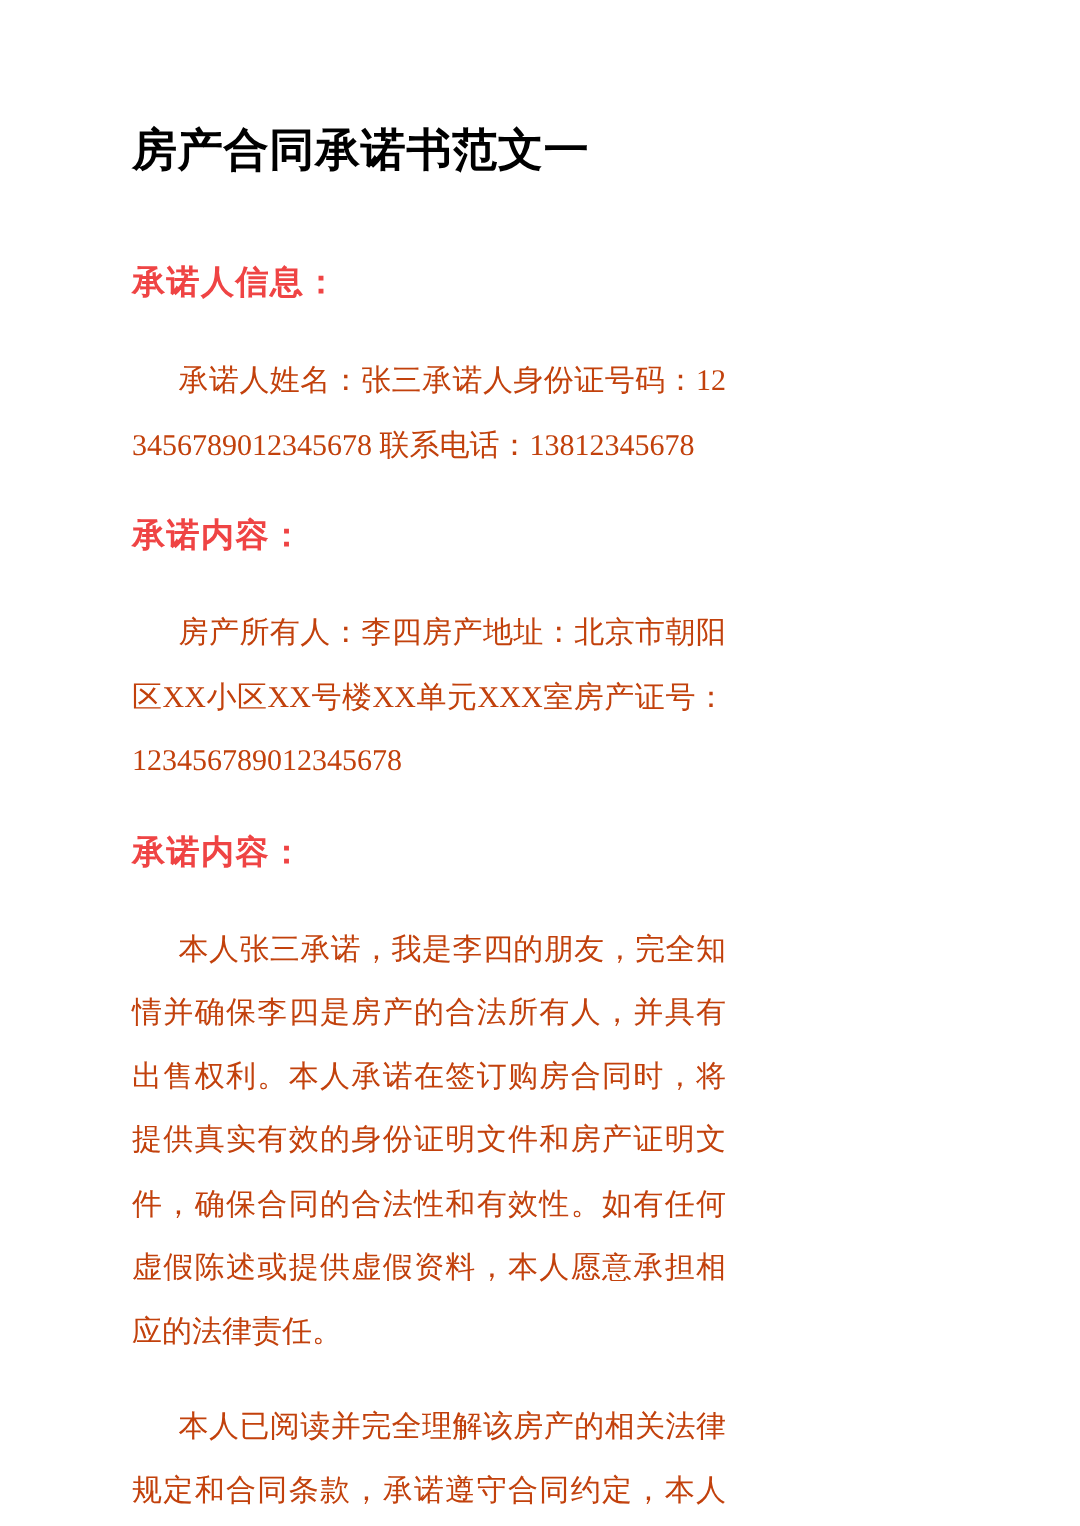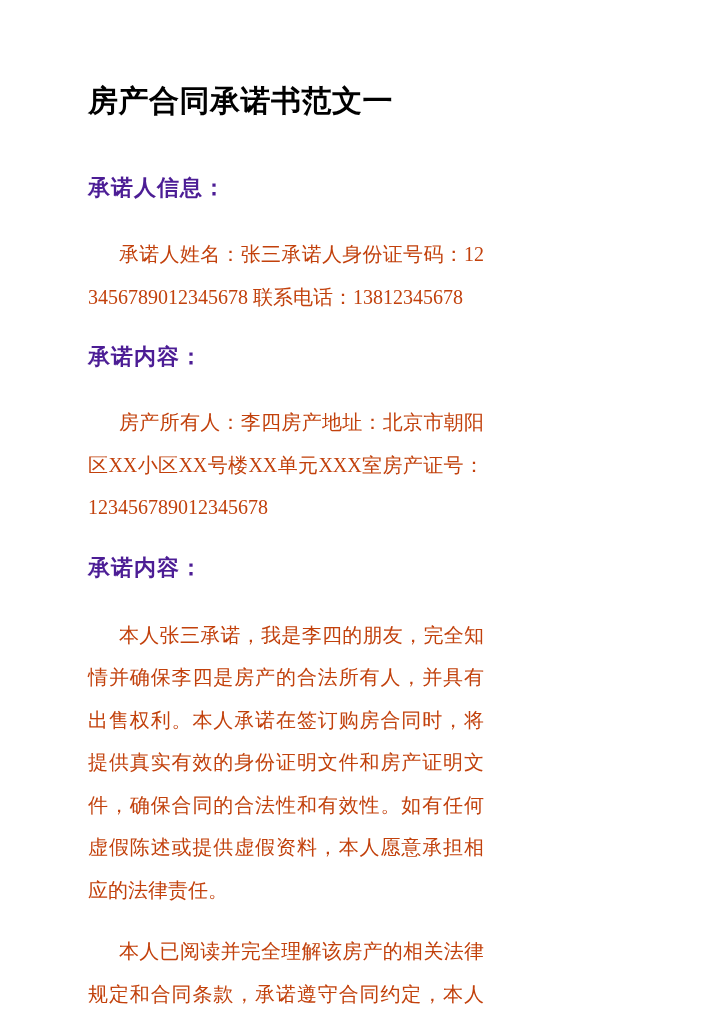--- a/index.html
+++ b/index.html
@@ -28,37 +28,37 @@
     line-height: 38px;
     letter-spacing: 0.5px;
     color: #000000;
   }
   .section-heading {
     margin: 0;
     font-size: 22px;
     font-weight: 700;
     line-height: 30px;
     letter-spacing: 1px;
-    color: #4c1d95;
+    color: #ef4444;
   }
   .para {
     margin: 0;
     font-size: 20px;
     line-height: 42.5px;
     text-align: justify;
     text-indent: 31px;
     color: #c2410c;
     word-break: break-all;
   }
   .h2-1 { margin-top: 53px; }
   .h2-2 { margin-top: 24px; }
   .h2-3 { margin-top: 24px; }
   .p-1  { margin-top: 30px; }
   .p-2  { margin-top: 29px; }
-  .p-3  { margin-top: 31px; }
+  .p-3  { margin-top: 31px; font-family: Liberation Mono, monospace; }
   .p-4  { margin-top: 19px; }
 </style>
 </head>
 <body style="background: rgb(255, 255, 255); color: rgb(0, 0, 0);">
 
 <div class="page">
 
   <h1 class="doc-title">房产合同承诺书范文一</h1>
 
   <section>

